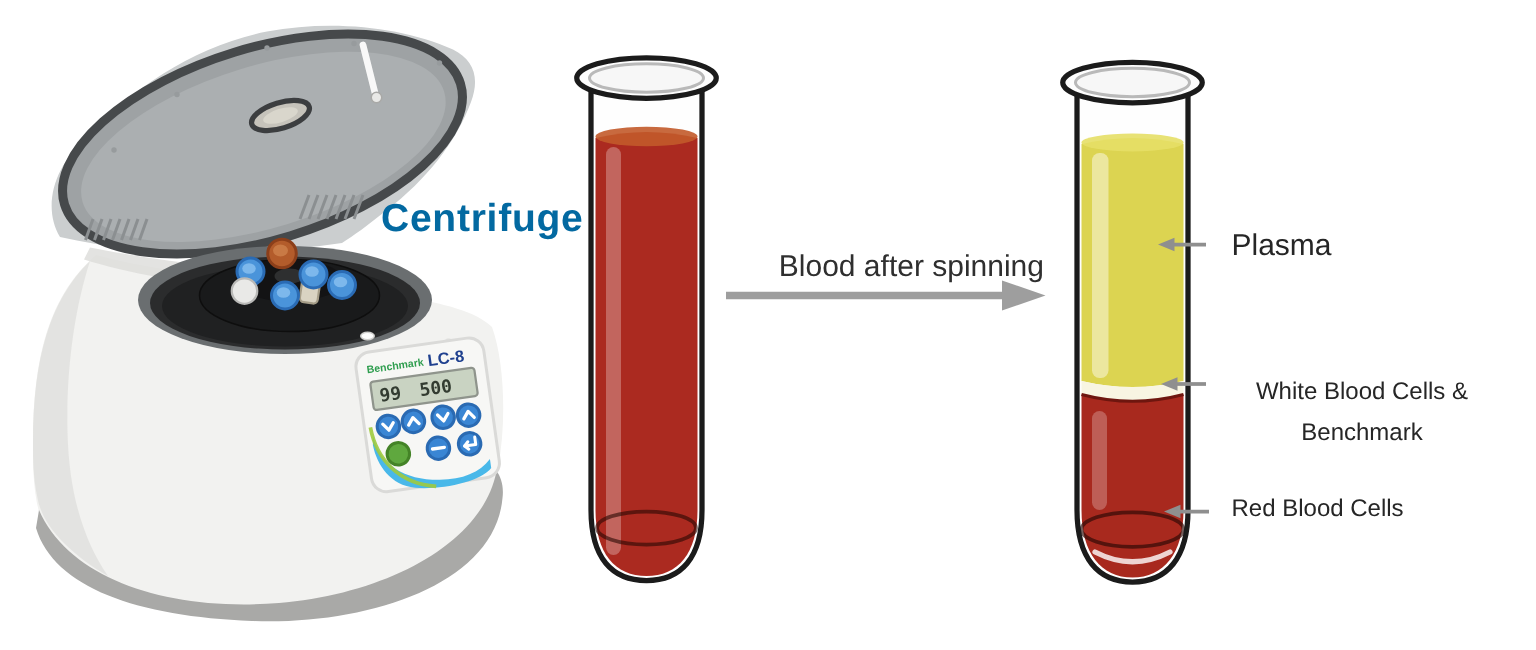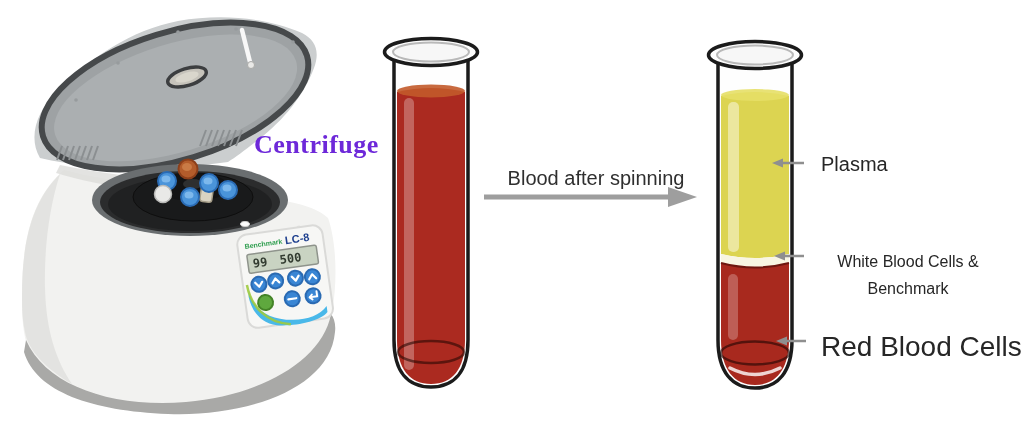--- a/index.html
+++ b/index.html
@@ -3,33 +3,33 @@
 <meta charset="utf-8">
 <style>
   html,body{margin:0;padding:0;background:#ffffff;}
   #stage{
     position:relative;width:1024px;height:433px;background:#ffffff;overflow:hidden;
     font-family:"Liberation Sans",sans-serif;
   }
   #diagram-svg{position:absolute;left:0;top:0;}
   .lbl{position:absolute;color:#2b2b2b;white-space:nowrap;}
   .lbl-centrifuge{
-    left:254px;top:130px;font-family:Liberation Serif, serif;
-    font-weight:700;font-size:26px;color:#6d28d9;letter-spacing:.5px;
+    left:254px;top:130px;font-family:Liberation Sans, sans-serif;
+    font-weight:700;font-size:26px;color:#0369a1;letter-spacing:.5px;
   }
   .lbl-arrow{
-    left:496px;top:167px;width:200px;text-align:center;
+    left:496px;top:167px;width:200px;text-align:right;
     font-size:20px;color:#2f2f2f;
   }
   .lbl-plasma{left:821px;top:153px;font-size:20px;color:#262626;}
   .lbl-wbc{
     left:810px;top:248px;width:196px;text-align:center;
     font-size:16px;line-height:27px;color:#262626;white-space:normal;
   }
-  .lbl-rbc{left:821px;top:331px;font-size:28px;color:#262626;}
+  .lbl-rbc{left:821px;top:331px;font-size:16px;color:#262626;}
   .lcd-digit{font-family:"DejaVu Sans Mono",monospace;font-weight:700;}
 </style>
 </head>
 <body>
 
 <div id="stage">
 
   <svg id="diagram-svg" width="1024" height="433" viewBox="0 0 1024 433">
 
     <g>

